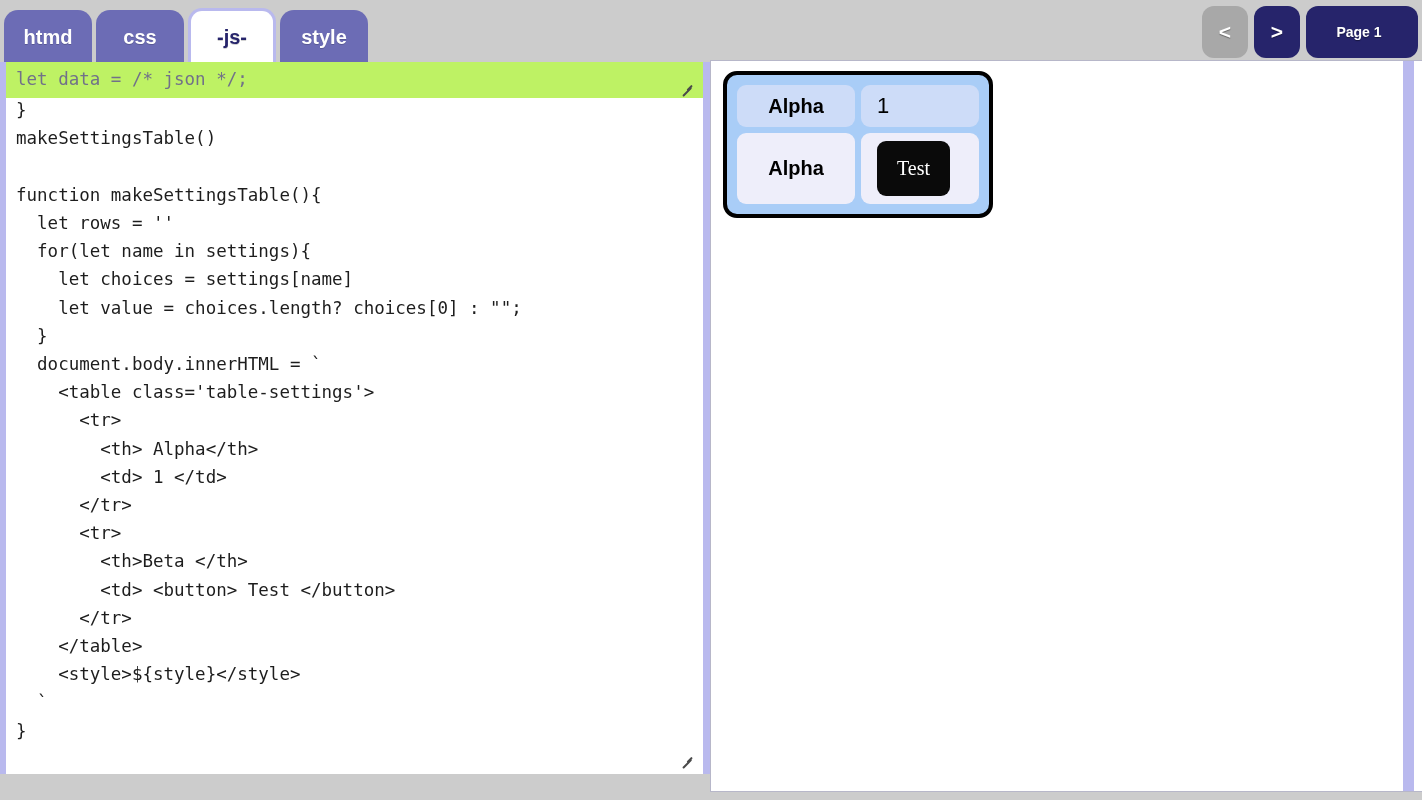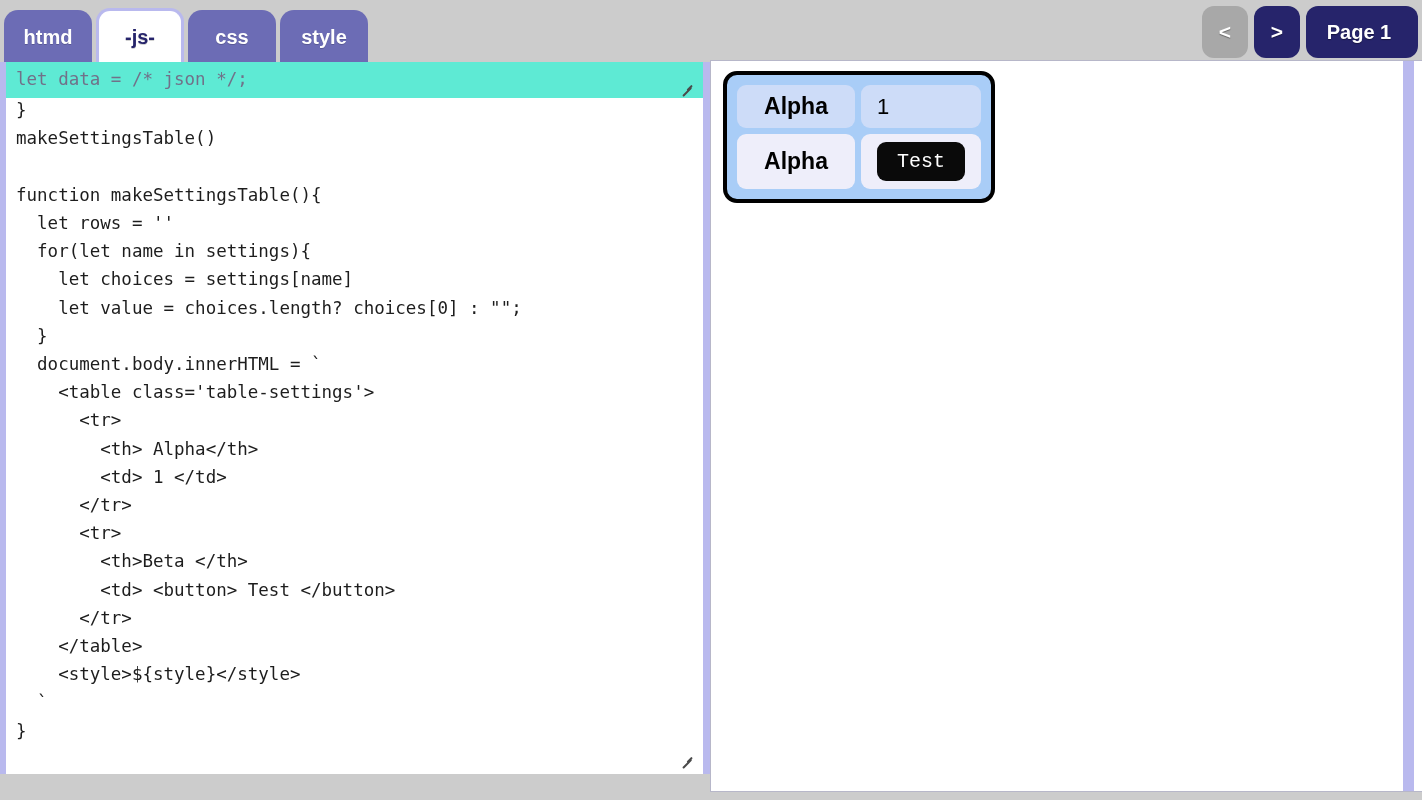--- a/index.html
+++ b/index.html
@@ -93,21 +93,21 @@
   }
 
   .navbtn.disabled {
     background: #a8a8a8;
     color: #ffffff;
     cursor: default;
   }
 
   .navbtn.page {
     min-width: 112px;
-    font-size: 20px;
+    font-size: 14px;
     padding-left: 8px;
   }
 
   
   .editor-pane {
     position: absolute;
     left: 0;
     top: 62px;
     width: 710px;
     height: 712px;
@@ -162,21 +162,21 @@
     bottom: 6px;
   }
 
   
   .json-overlay {
     position: absolute;
     left: 0;
     top: 62px;
     width: 710px;
     height: 36px;
-    background: #5eead4;
+    background: #bef264;
     box-sizing: border-box;
     border-left: 6px solid #b9b9ee;
     border-right: 7px solid #b9b9ee;
     overflow: hidden;
   }
 
   .json-overlay-text {
     position: absolute;
     left: 10px;
     top: 4px;
@@ -237,21 +237,21 @@
     background: #a9cdf7;
     border: 4px solid #000000;
     border-radius: 14px;
     padding: 4px;
     font-family: "Liberation Sans", sans-serif;
   }
 
   .table-settings th {
     background: #cddcf8;
     border-radius: 9px;
-    font-size: 23px;
+    font-size: 20px;
     font-weight: bold;
     color: #000000;
     text-align: center;
     padding: 8px 16px;
     min-width: 86px;
   }
 
   .table-settings td {
     background: #cddcf8;
     border-radius: 9px;
@@ -266,22 +266,22 @@
   .table-settings tr.row-beta td {
     background: #eeeefa;
   }
 
   .cell-btn {
     background: #0a0a0a;
     color: #ffffff;
     border: none;
     border-radius: 9px;
     font-size: 20px;
-    font-family: Liberation Mono, monospace;
-    padding: 8px 20px;
+    font-family: Liberation Serif, serif;
+    padding: 16px 20px;
     cursor: pointer;
   }
 
   .bottom-fill {
     position: absolute;
     left: 0;
     top: 774px;
     width: 710px;
     height: 26px;
     background: #cccccc;
@@ -289,22 +289,22 @@
 </style>
 </head>
 <body>
 
 <div id="app">
 
   <div class="topbar">
 
     <div class="tabs">
       <button class="tab">htmd</button>
+      <button class="tab">css</button>
       <button class="tab active">-js-</button>
-      <button class="tab">css</button>
       <button class="tab">style</button>
     </div>
 
     <div class="navbtns">
       <button class="navbtn disabled">&lt;</button>
       <button class="navbtn">&gt;</button>
       <button class="navbtn page">Page 1</button>
     </div>
 
   </div>

